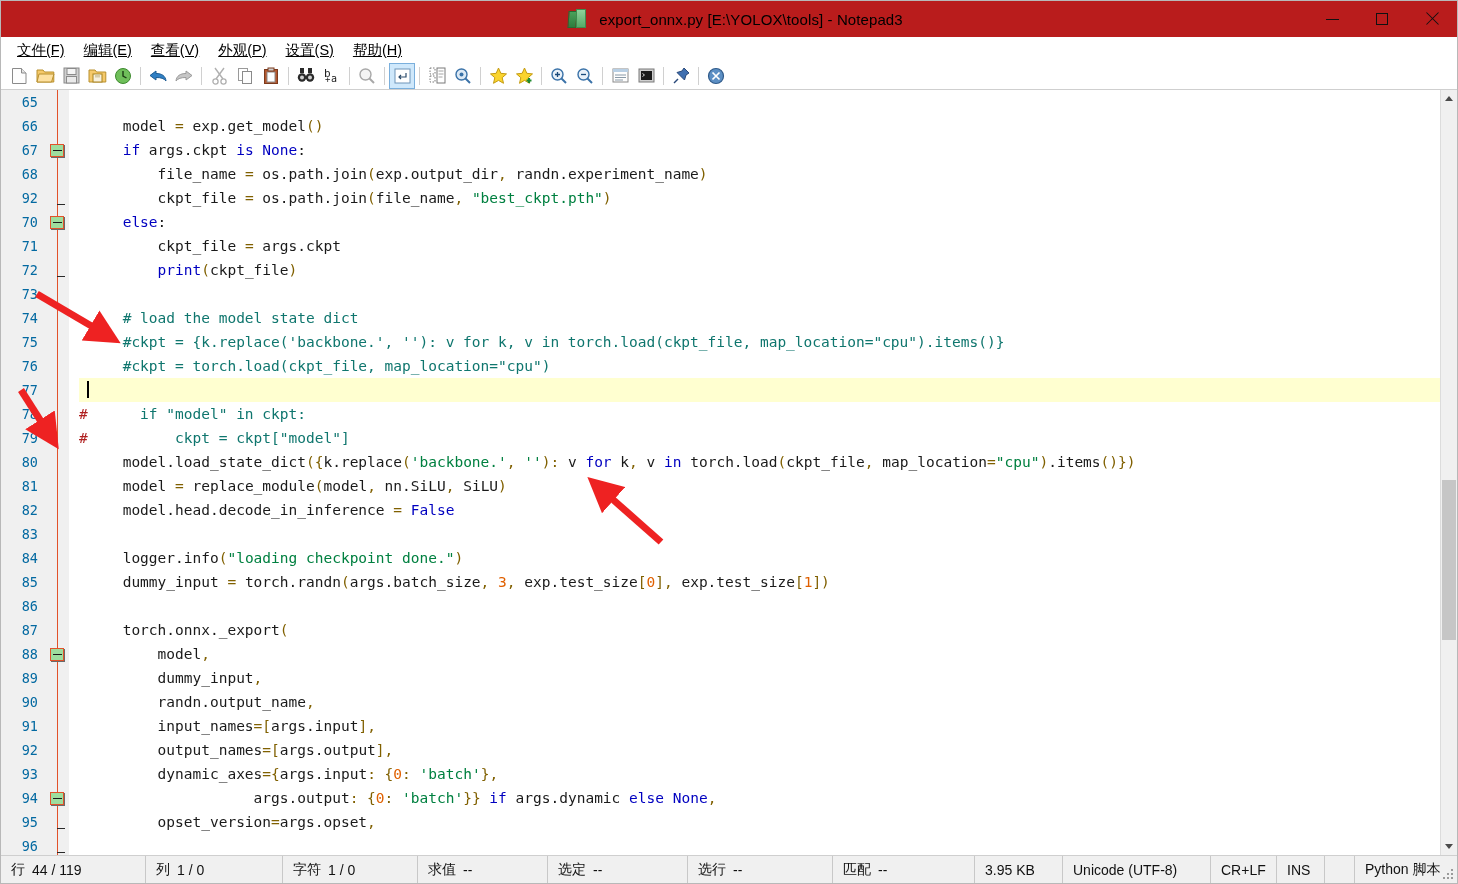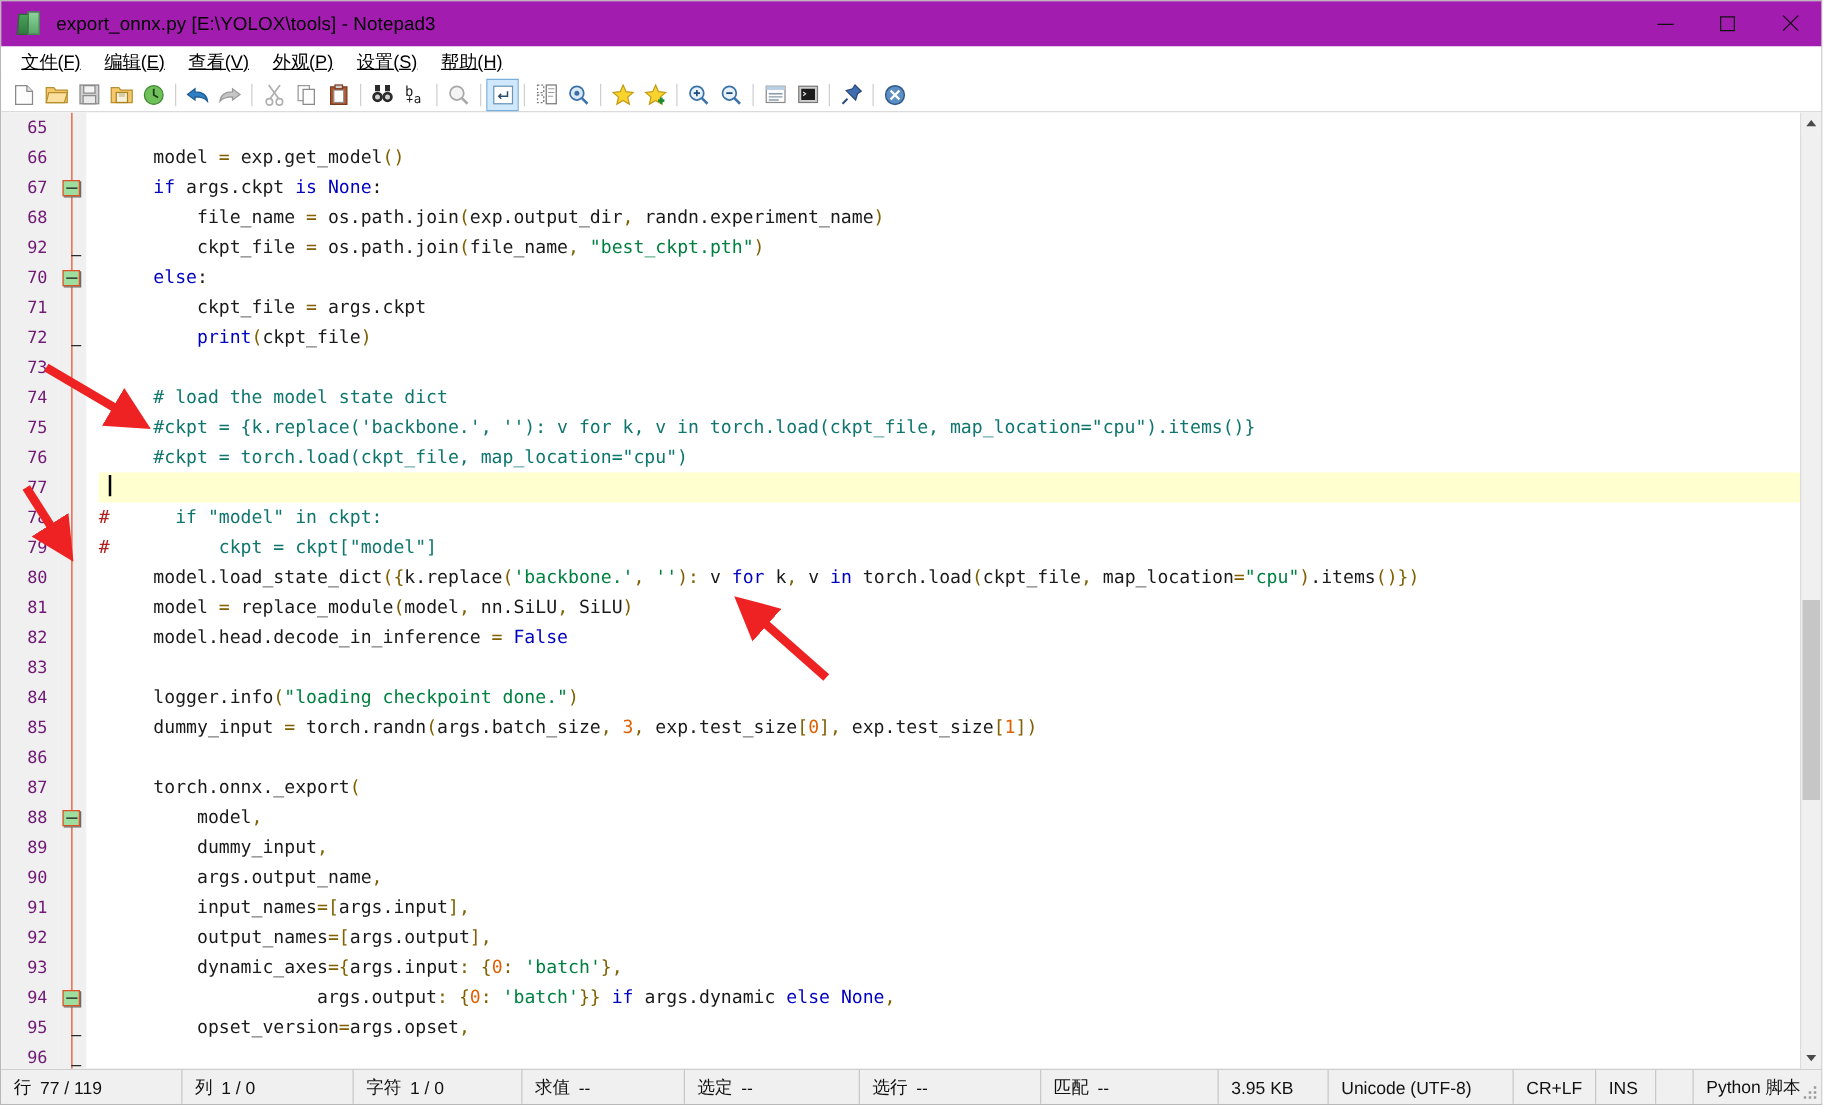--- a/index.html
+++ b/index.html
@@ -16,24 +16,25 @@
     border: 1px solid #b8b8b8;
     background: #ffffff;
     display: flex;
     flex-direction: column;
   }
 
   
   .titlebar {
     height: 36px;
     flex: 0 0 36px;
-    background: #a21caf;
+    background: #b91c1c;
     display: flex;
     align-items: center;
     position: relative;
+    justify-content: center;
   }
   .app-icon {
     width: 22px; height: 22px;
     margin-left: 12px; margin-right: 10px;
     position: relative;
     flex: 0 0 22px;
   }
   .app-icon .bk1 {
     position: absolute; left: 1px; top: 3px;
     width: 9px; height: 17px;
@@ -130,21 +131,21 @@
     position: relative;
     z-index: 2;
   }
   .gutter .ln {
     height: 24px;
     line-height: 24px;
     text-align: right;
     padding-right: 9px;
     font-family: "DejaVu Sans Mono", monospace;
     font-size: 13.5px;
-    color: #701a75;
+    color: #0369a1;
   }
   .foldcol {
     width: 22px;
     flex: 0 0 22px;
     background: #f0f0f0;
     position: relative;
     z-index: 2;
   }
   .foldline {
     position: absolute;
@@ -590,21 +591,21 @@
         <div class="code-line"><span> </span><span class="def">    model.load_state_dict</span><span class="fn">({</span><span class="def">k.replace</span><span class="fn">(</span><span class="str">'backbone.'</span><span class="op">,</span><span class="def"> </span><span class="str">''</span><span class="fn">):</span><span class="def"> v </span><span class="kw">for</span><span class="def"> k</span><span class="op">,</span><span class="def"> v </span><span class="kw">in</span><span class="def"> torch.load</span><span class="fn">(</span><span class="def">ckpt_file</span><span class="op">,</span><span class="def"> map_location</span><span class="op">=</span><span class="str">"cpu"</span><span class="fn">)</span><span class="def">.items</span><span class="fn">()})</span></div>
         <div class="code-line"><span> </span><span class="def">    model </span><span class="op">=</span><span class="def"> replace_module</span><span class="fn">(</span><span class="def">model</span><span class="op">,</span><span class="def"> nn.SiLU</span><span class="op">,</span><span class="def"> SiLU</span><span class="fn">)</span></div>
         <div class="code-line"><span> </span><span class="def">    model.head.decode_in_inference </span><span class="op">=</span><span class="def"> </span><span class="kw">False</span></div>
         <div class="code-line"><span> </span></div>
         <div class="code-line"><span> </span><span class="def">    logger.info</span><span class="fn">(</span><span class="str">"loading checkpoint done."</span><span class="fn">)</span></div>
         <div class="code-line"><span> </span><span class="def">    dummy_input </span><span class="op">=</span><span class="def"> torch.randn</span><span class="fn">(</span><span class="def">args.batch_size</span><span class="op">,</span><span class="def"> </span><span class="num">3</span><span class="op">,</span><span class="def"> exp.test_size</span><span class="fn">[</span><span class="num">0</span><span class="fn">]</span><span class="op">,</span><span class="def"> exp.test_size</span><span class="fn">[</span><span class="num">1</span><span class="fn">])</span></div>
         <div class="code-line"><span> </span></div>
         <div class="code-line"><span> </span><span class="def">    torch.onnx._export</span><span class="fn">(</span></div>
         <div class="code-line"><span> </span><span class="def">        model</span><span class="op">,</span></div>
         <div class="code-line"><span> </span><span class="def">        dummy_input</span><span class="op">,</span></div>
-        <div class="code-line"><span> </span><span class="def">        args.output_name</span><span class="op">,</span></div>
+        <div class="code-line"><span> </span><span class="def">        randn.output_name</span><span class="op">,</span></div>
         <div class="code-line"><span> </span><span class="def">        input_names</span><span class="op">=[</span><span class="def">args.input</span><span class="fn">]</span><span class="op">,</span></div>
         <div class="code-line"><span> </span><span class="def">        output_names</span><span class="op">=[</span><span class="def">args.output</span><span class="fn">]</span><span class="op">,</span></div>
         <div class="code-line"><span> </span><span class="def">        dynamic_axes</span><span class="op">={</span><span class="def">args.input</span><span class="fn">: {</span><span class="num">0</span><span class="fn">: </span><span class="str">'batch'</span><span class="fn">}</span><span class="op">,</span></div>
         <div class="code-line"><span> </span><span class="def">                   args.output</span><span class="fn">: {</span><span class="num">0</span><span class="fn">: </span><span class="str">'batch'</span><span class="fn">}}</span><span class="def"> </span><span class="kw">if</span><span class="def"> args.dynamic </span><span class="kw">else</span><span class="def"> </span><span class="kw">None</span><span class="op">,</span></div>
         <div class="code-line"><span> </span><span class="def">        opset_version</span><span class="op">=</span><span class="def">args.opset</span><span class="op">,</span></div>
       </div>
 
     <div class="vscroll">
       <div class="vs-btn">
         <span class="arrow-up"></span>
@@ -623,21 +624,21 @@
       </defs>
       <line x1="36" y1="204" x2="104" y2="244" stroke="#ee2222" stroke-width="7" marker-end="url(#ah)"></line>
       <line x1="20" y1="300" x2="48" y2="344" stroke="#ee2222" stroke-width="7" marker-end="url(#ah)"></line>
       <line x1="660" y1="452" x2="600" y2="399" stroke="#ee2222" stroke-width="7" marker-end="url(#ah)"></line>
     </svg>
   </div>
 
   <div class="statusbar">
     <div class="st-cell" style="width:145px;">
       <span class="st-lbl">行</span>
-      <span>77 / 119</span>
+      <span>44 / 119</span>
     </div>
     <div class="st-cell" style="width:137px;">
       <span class="st-lbl">列</span>
       <span>1 / 0</span>
     </div>
     <div class="st-cell" style="width:135px;">
       <span class="st-lbl">字符</span>
       <span>1 / 0</span>
     </div>
     <div class="st-cell" style="width:130px;">

